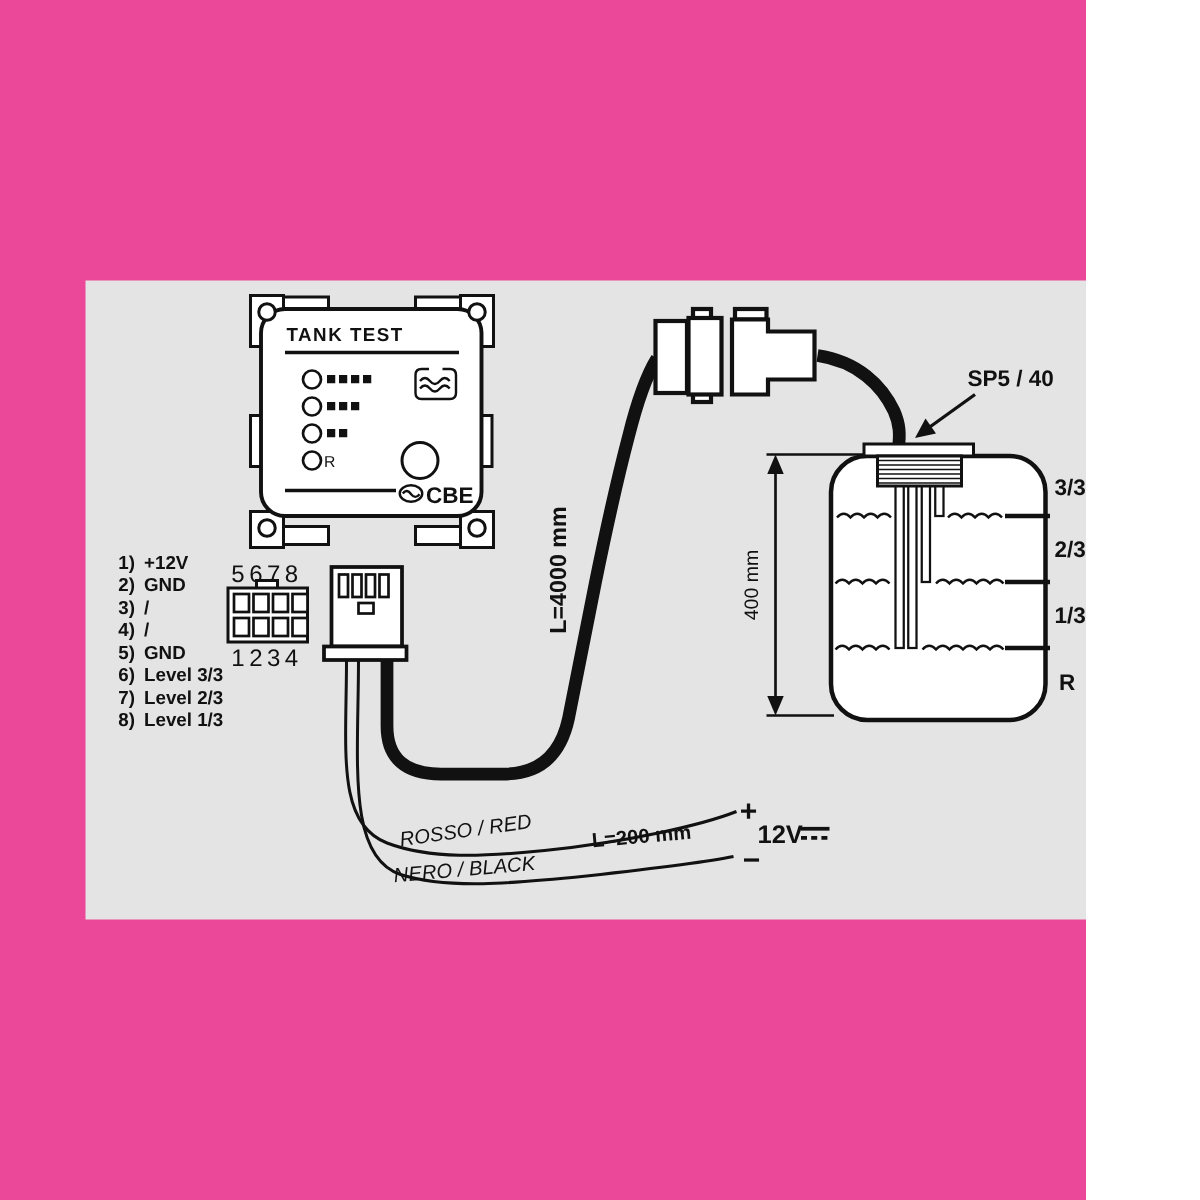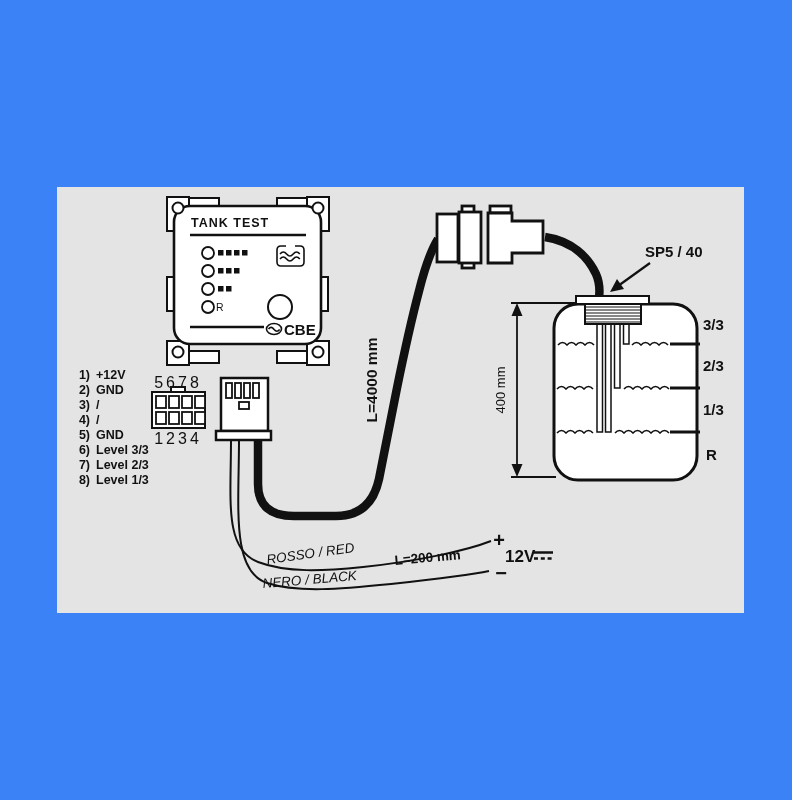--- a/index.html
+++ b/index.html
@@ -1,16 +1,16 @@
 <!DOCTYPE html>
 <html><head>
 <meta charset="utf-8">
 <style>
   html,body{margin:0;padding:0;background:#ffffff;}
-  .stage{position:relative;width:792px;height:800px;background:#3b82f6;overflow:hidden;}
+  .stage{position:relative;width:724px;height:800px;background:#ec4899;overflow:hidden;}
   svg{position:absolute;left:0;top:0;}
   text{font-family:"Liberation Sans",sans-serif;fill:#111;}
   .b{font-weight:bold;}
   .i{font-style:italic;}
   .ln{stroke:#111;fill:none;}
   .shape{stroke:#111;fill:#ffffff;}
   .dark{fill:#111;stroke:none;}
 </style>
 </head>
 <body>

